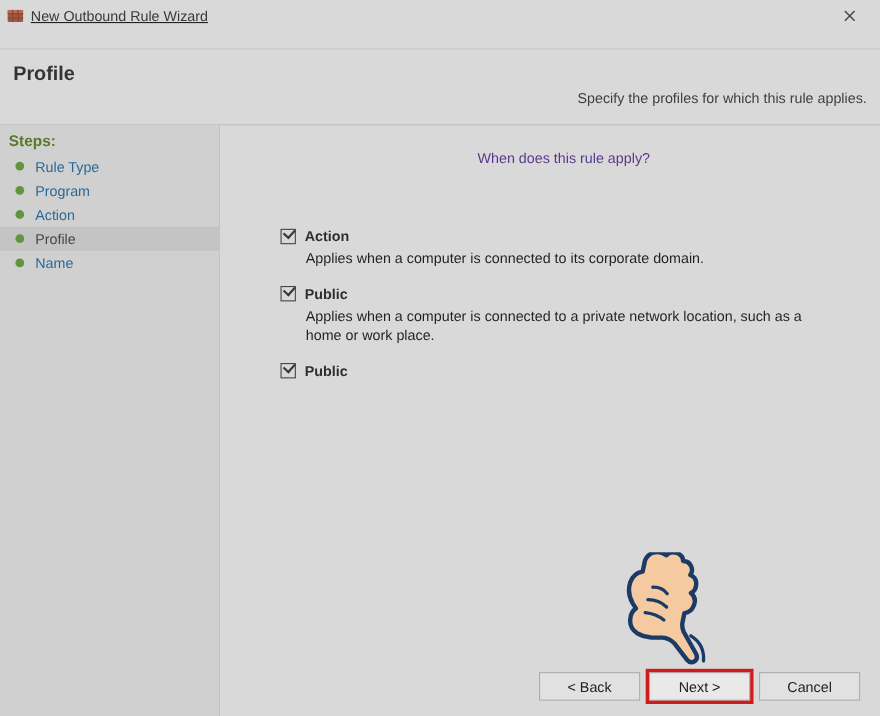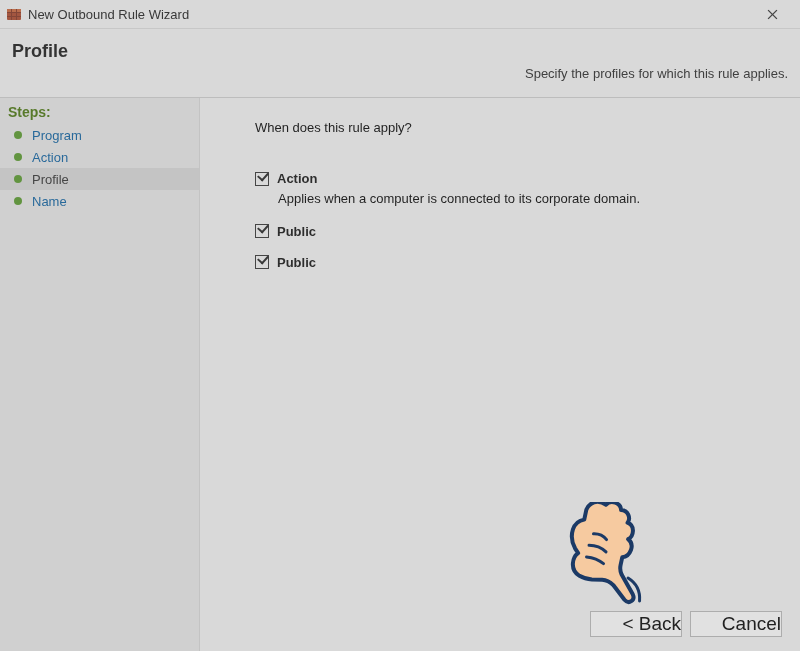--- a/index.html
+++ b/index.html
@@ -17,23 +17,24 @@
     width: 800px;
     height: 651px;
     position: relative;
     background: #fff;
   }
   
   .titlebar {
     display: flex;
     align-items: center;
     height: 28px;
-    padding: 0 8px 0 6px;
+    padding: 0 8px 16px 6px;
     background: #fff;
     border-bottom: 1px solid #e6e6e6;
+    text-decoration: underline;
   }
   .titlebar .app-icon {
     width: 16px; height: 16px;
     margin-right: 6px;
     display: flex; align-items: center; justify-content: center;
   }
   .titlebar .title-text {
     flex: 1;
     font-size: 13px;
     color: #222;
@@ -103,22 +104,23 @@
   }
   
   .main {
     flex: 1;
     padding: 22px 30px 0 55px;
     box-sizing: border-box;
     position: relative;
   }
   .prompt {
     font-size: 13px;
-    color: #000000;
-    margin-bottom: 36px;
+    color: #4c1d95;
+    margin-bottom: 56px;
+    text-align: center;
   }
   .option {
     margin-bottom: 16px;
   }
   .option-row {
     display: flex;
     align-items: center;
     margin-bottom: 4px;
   }
   .chk {
@@ -156,25 +158,25 @@
     right: 18px;
     bottom: 14px;
     display: flex;
     gap: 8px;
   }
   .btn {
     width: 92px;
     height: 26px;
     background: #e1e1e1;
     border: 1px solid #adadad;
-    font-size: 19px;
+    font-size: 13px;
     color: #222;
     display: flex;
     align-items: center;
-    justify-content: flex-end;
+    justify-content: center;
     box-sizing: border-box;
   }
   .btn.highlight {
     outline: 3px solid #d11a1a;
     outline-offset: 0;
     background: #e9e9e9;
   }
   
   .dim-overlay {
     position: absolute;
@@ -224,20 +226,24 @@
     <div class="subtitle">Specify the profiles for which this rule applies.</div>
   </div>
 
   <div class="body">
 
     <div class="sidebar">
       <div class="steps-label">Steps:</div>
 
       <div class="step-item">
         <span class="step-bullet"></span>
+        <span class="step-label">Rule Type</span>
+      </div>
+      <div class="step-item">
+        <span class="step-bullet"></span>
         <span class="step-label">Program</span>
       </div>
       <div class="step-item">
         <span class="step-bullet"></span>
         <span class="step-label">Action</span>
       </div>
       <div class="step-item current">
         <span class="step-bullet"></span>
         <span class="step-label">Profile</span>
       </div>
@@ -256,36 +262,40 @@
           <span class="option-title">Action</span>
         </div>
         <div class="option-desc">Applies when a computer is connected to its corporate domain.</div>
       </div>
 
       <div class="option">
         <div class="option-row">
           <span class="chk checked"></span>
           <span class="option-title">Public</span>
         </div>
+        <div class="option-desc">Applies when a computer is connected to a private network location, such as a home or work place.</div>
       </div>
 
       <div class="option">
         <div class="option-row">
           <span class="chk checked"></span>
           <span class="option-title">Public</span>
         </div>
       </div>
     </div>
   </div>
 
   <div class="dim-overlay"></div>
 
   <div class="footer" style="z-index:10;">
     <div class="btn">
       <span>&lt; Back</span>
+    </div>
+    <div class="btn highlight">
+      <span>Next &gt;</span>
     </div>
     <div class="btn">
       <span>Cancel</span>
     </div>
   </div>
 
   <div class="pointer-hand">
     <svg viewBox="0 0 110 110" width="110" height="110">
       <g transform="translate(6,4) rotate(12 55 55)">
 

